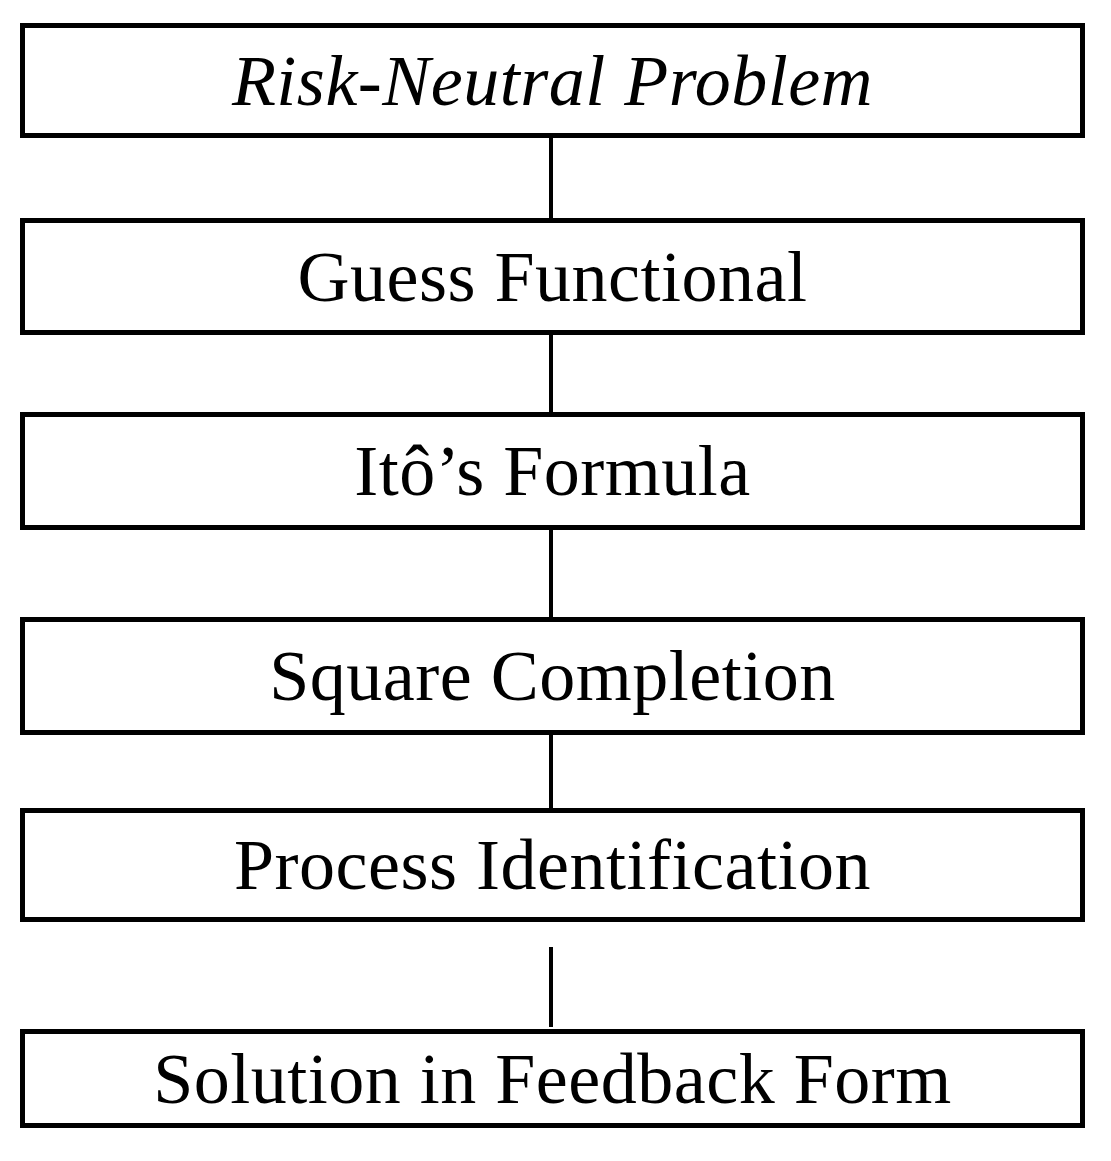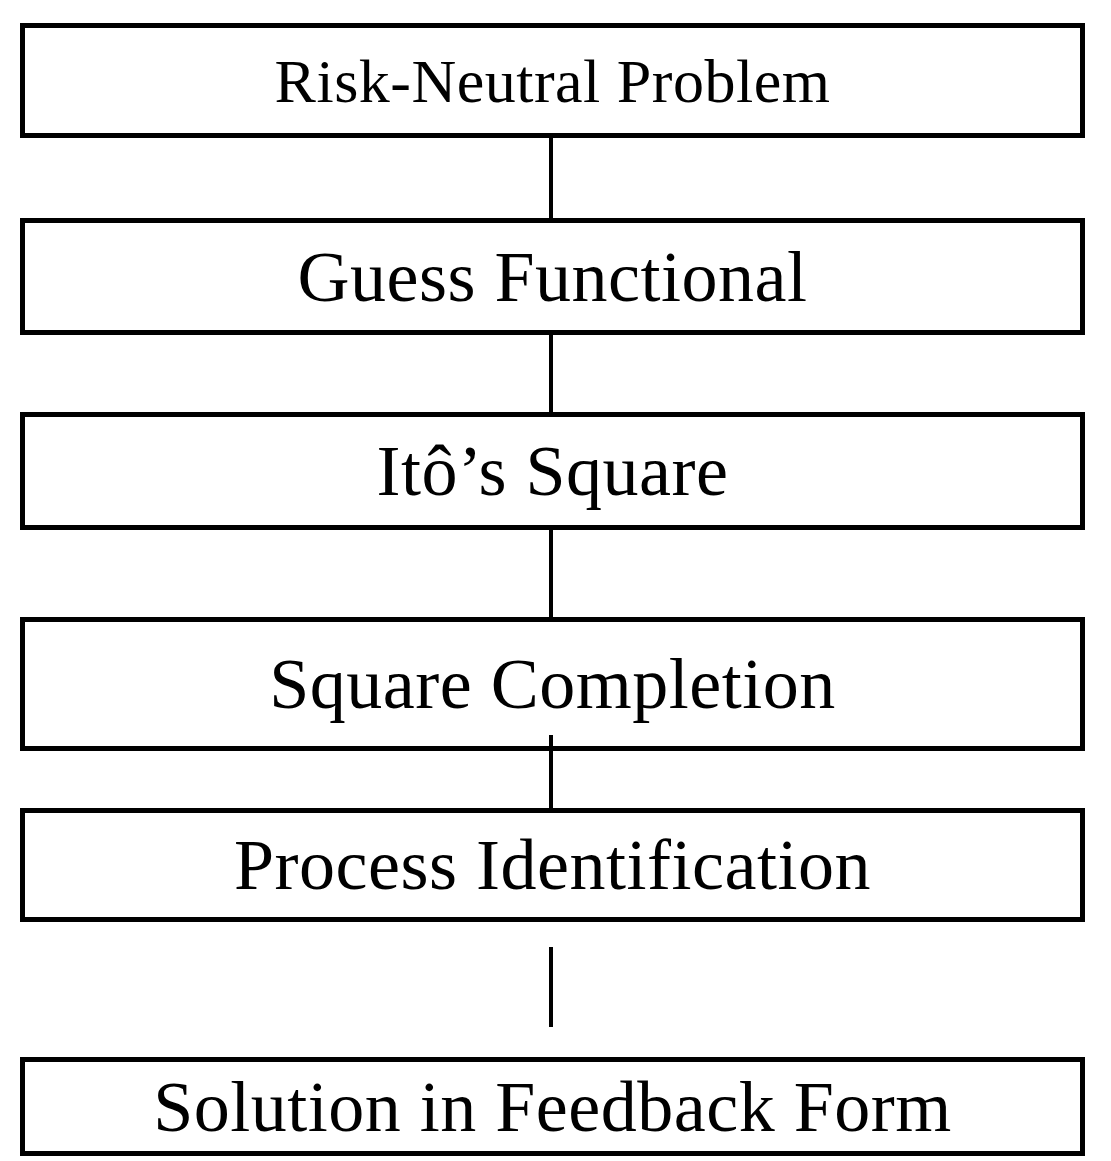--- a/index.html
+++ b/index.html
@@ -38,25 +38,25 @@
   .connector {
     position: absolute;
     left: 549px;
     width: 4px;
     background: #000000;
   }
   
   #box-1 { top: 23px;   height: 115px; }
   #box-2 { top: 218px;  height: 117px; justify-content: center; }
   #box-3 { top: 412px;  height: 118px; }
-  #box-4 { top: 617px;  height: 134px; }
+  #box-4 { top: 617px;  height: 118px; }
   #box-5 { top: 808px;  height: 114px; }
-  #box-6 { top: 1057px; height: 99px; }
+  #box-6 { top: 1029px; height: 99px; }
 
-  #box-1 .box-label { font-size: 62px; }
+  #box-1 .box-label { font-size: 72px; font-style: italic; }
   #box-2 .box-label { font-size: 72px; }
   #box-3 .box-label { font-size: 72px; }
   #box-4 .box-label { font-size: 72px; }
   #box-5 .box-label { font-size: 72px; }
   #box-6 .box-label { font-size: 72px; }
 
   #conn-1 { top: 138px;  height: 80px; }
   #conn-2 { top: 335px;  height: 77px; }
   #conn-3 { top: 530px;  height: 87px; }
   #conn-4 { top: 735px;  height: 98px; }
@@ -73,21 +73,21 @@
 
   <div class="connector" id="conn-1"></div>
 
   <div class="flow-box" id="box-2">
     <span class="box-label">Guess Functional</span>
   </div>
 
   <div class="connector" id="conn-2"></div>
 
   <div class="flow-box" id="box-3">
-    <span class="box-label">Itô’s Square</span>
+    <span class="box-label">Itô’s Formula</span>
   </div>
 
   <div class="connector" id="conn-3"></div>
 
   <div class="flow-box" id="box-4">
     <span class="box-label">Square Completion</span>
   </div>
 
   <div class="connector" id="conn-4"></div>
 

